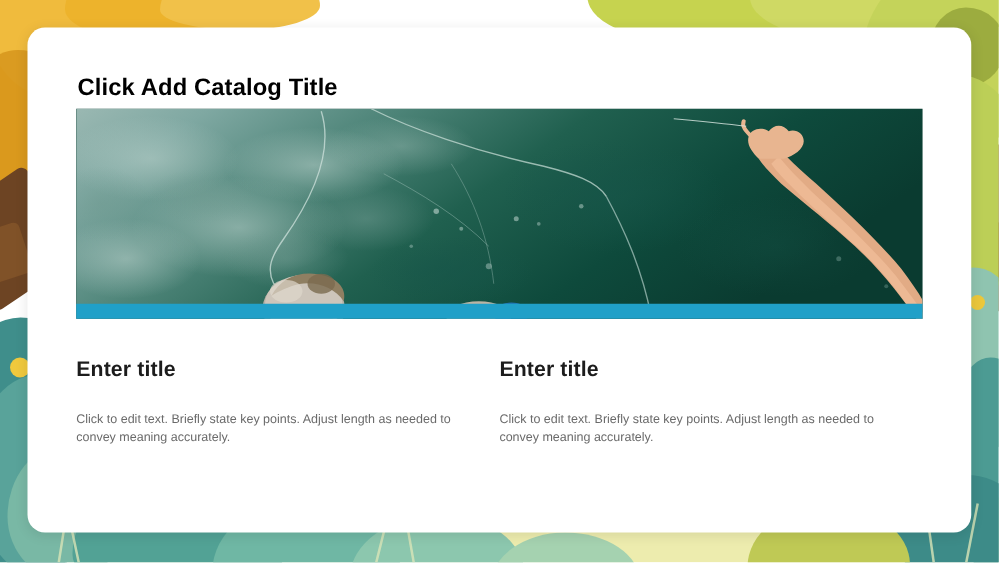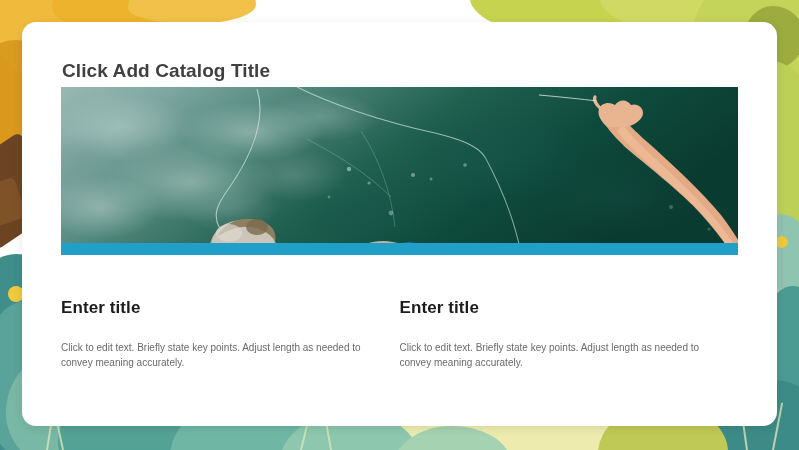--- a/index.html
+++ b/index.html
@@ -295,21 +295,21 @@
     box-shadow: 0 2px 10px rgba(0,0,0,.10);
     overflow: hidden;
   }
 
   .card-title {
     position: absolute;
     left: 40px;
     top: 38px;
     font-size: 19px;
     font-weight: bold;
-    color: #404040;
+    color: #000000;
     letter-spacing: .1px;
     white-space: nowrap;
   }
 
   
   .hero {
     position: absolute;
     left: 39px;
     top: 65px;
     width: 677px;
@@ -335,21 +335,20 @@
     position: absolute;
     left: 39px;
     top: 264px;
     width: 677px;
     display: flex;
     gap: 0;
   }
   .col {
     width: 50%;
     padding-right: 36px;
-    margin-top: 12px;
   }
   .col-title {
     font-size: 17px;
     font-weight: bold;
     color: #1c1c1c;
     margin-bottom: 23px;
     letter-spacing: .1px;
   }
   .col-body {
     font-size: 10px;

